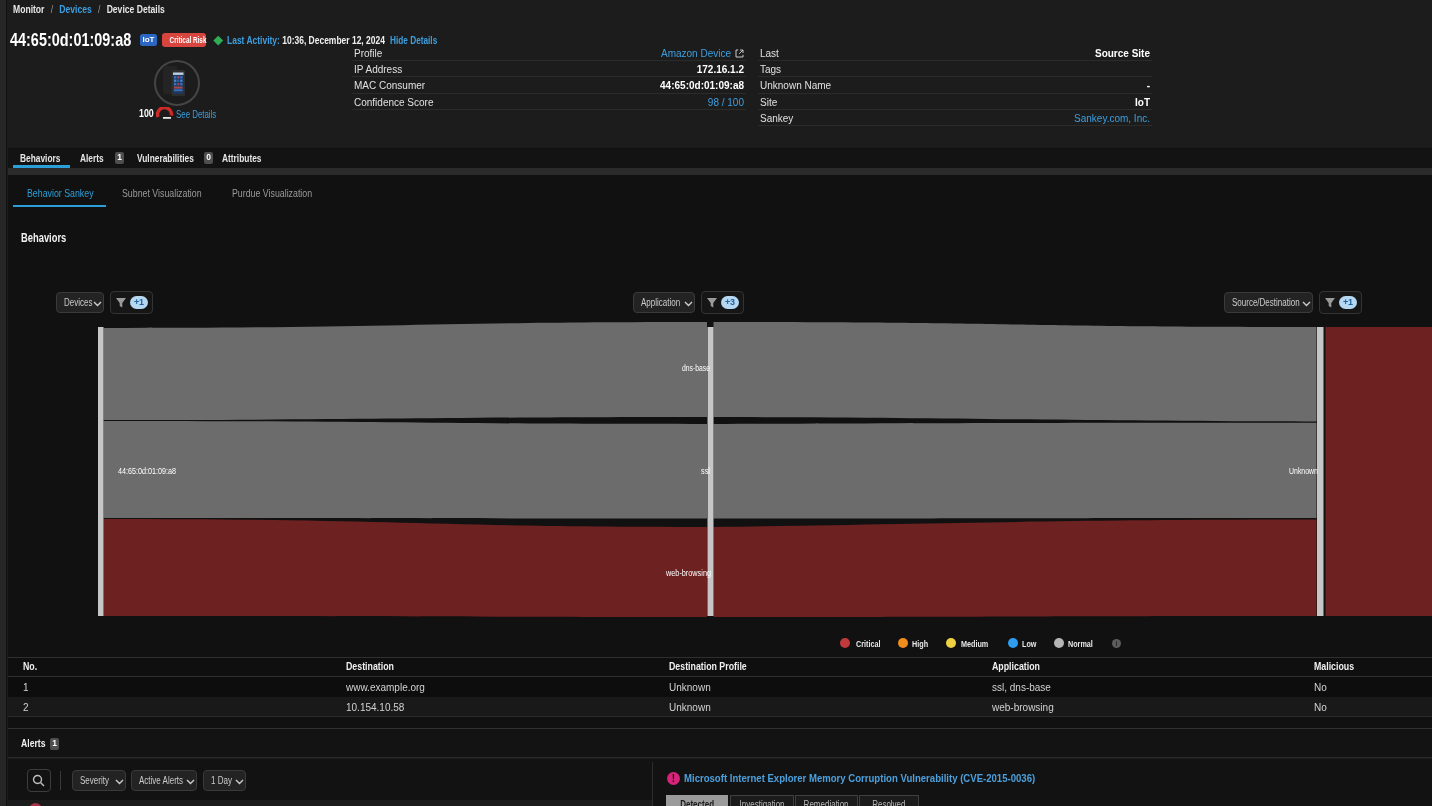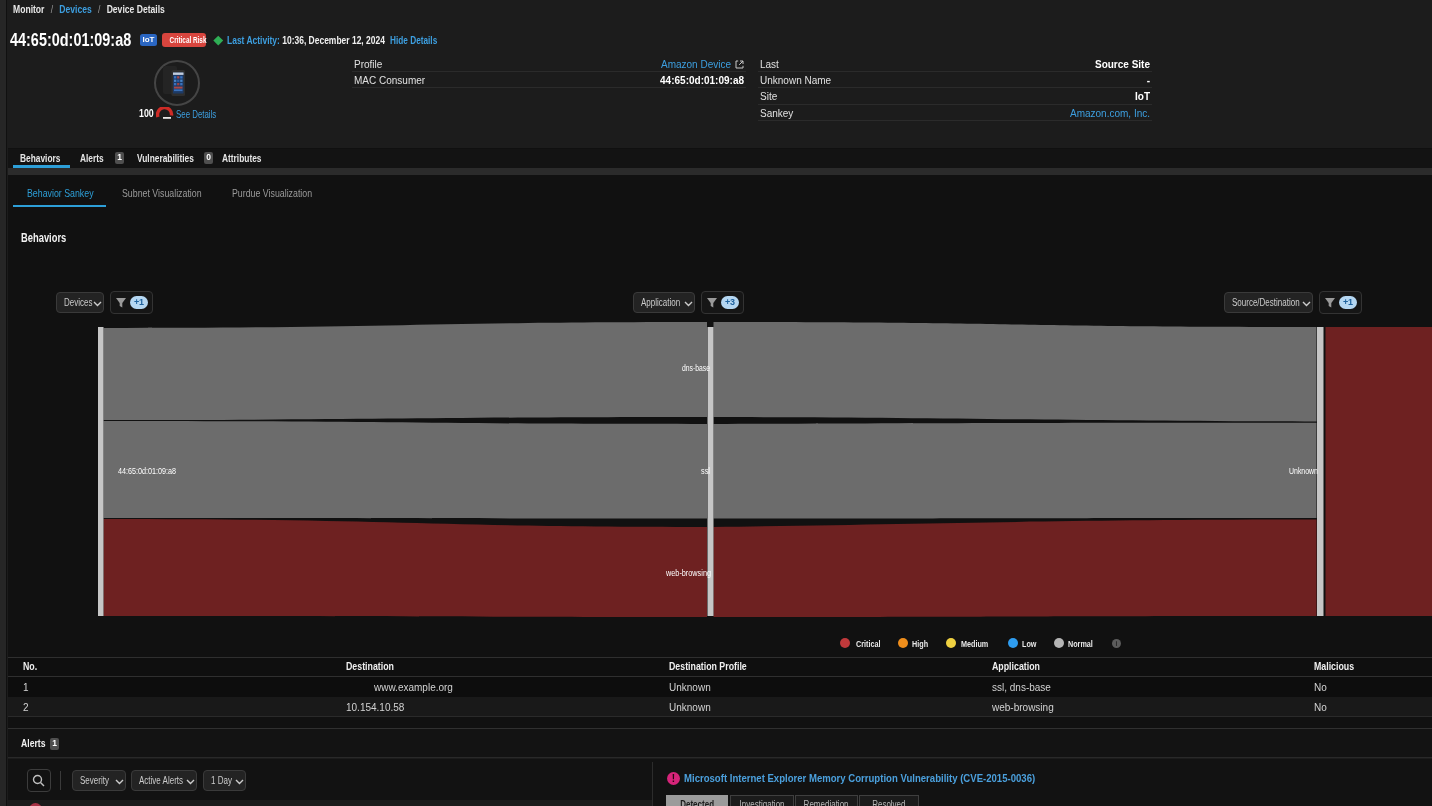--- a/index.html
+++ b/index.html
@@ -24,21 +24,21 @@
 #diamond { left:215px; top:37px; width:6.5px; height:6.5px; background:#2fae55; transform:rotate(45deg); }
 #lastact { left:227px; top:33.5px; font-size:11px; transform:scaleX(0.77); transform-origin:0 0; white-space:nowrap; }
 #lastact .b { color:#3d9fe0; font-weight:700; }
 #lastact .v { color:#f0f0f0; font-weight:700; }
 #hide { left:390px; top:33.5px; font-size:11px; color:#3d9fe0; font-weight:700; transform:scaleX(0.75); transform-origin:0 0; white-space:nowrap; }
 
 #devcircle { left:154px; top:60px; width:46px; height:46px; border-radius:50%; border:2px solid #454545; }
 #score { left:139px; top:107px; font-size:11px; font-weight:700; color:#fff; transform:scaleX(0.8); transform-origin:0 0; }
 #seedet { left:176px; top:108px; font-size:10.5px; color:#3d9fe0; transform:scaleX(0.75); transform-origin:0 0; white-space:nowrap; }
 
-.dcol { top:56px; }
+.dcol { top:45px; }
 .drow { height:16.2px; border-bottom:1px solid #2b2b2b; position:relative; }
 .drow .lab { position:absolute; left:2px; top:3px; font-size:10px; color:#e0e0e0; white-space:nowrap; }
 .drow .val { position:absolute; right:2px; top:3px; font-size:10px; color:#ffffff; font-weight:700; white-space:nowrap; }
 .drow .val.blue { color:#3d9fe0; font-weight:400; }
 .extlink { display:inline-block; vertical-align:-1px; margin-left:4px; }
 
 #tabbar { left:8px; top:148px; width:1424px; height:20px; background:#131313; border-top:1px solid #101010; }
 #tabstrip { left:8px; top:168px; width:1424px; height:7.5px; background:#2b2b2b; }
 .mtab { position:absolute; top:3px; font-size:11px; color:#e6e6e6; font-weight:700; transform:scaleX(0.76); transform-origin:0 0; white-space:nowrap; }
 .mbadge { position:absolute; width:9px; height:11.5px; background:#4f4f4f; border-radius:2px;
@@ -128,40 +128,51 @@
 
   <div class="abs dcol" style="left:352px; width:394px;">
     <div class="drow">
         <span class="lab">Profile</span>
         <span class="val blue">Amazon Device<svg class="extlink" width="9" height="9" viewBox="0 0 9 9">
             <path d="M3.2 1H1v7h7V5.8" fill="none" stroke="#c8c8c8" stroke-width="1"></path>
             <path d="M5 1h3v3M8 1L4.2 4.8" fill="none" stroke="#c8c8c8" stroke-width="1"></path>
           </svg></span>
       </div>
     <div class="drow">
+        <span class="lab">IP Address</span>
+        <span class="val">172.16.1.2</span>
+      </div>
+    <div class="drow">
         <span class="lab">MAC Consumer</span>
         <span class="val">44:65:0d:01:09:a8</span>
       </div>
+    <div class="drow">
+        <span class="lab">Confidence Score</span>
+        <span class="val blue">98 / 100</span>
+      </div>
   </div>
   <div class="abs dcol" style="left:758px; width:394px;">
     <div class="drow">
         <span class="lab">Last</span>
         <span class="val">Source Site</span>
       </div>
     <div class="drow">
+        <span class="lab">Tags</span>
+      </div>
+    <div class="drow">
         <span class="lab">Unknown Name</span>
         <span class="val">-</span>
       </div>
     <div class="drow">
         <span class="lab">Site</span>
         <span class="val">IoT</span>
       </div>
     <div class="drow">
         <span class="lab">Sankey</span>
-        <span class="val blue">Amazon.com, Inc.</span>
+        <span class="val blue">Sankey.com, Inc.</span>
       </div>
   </div>
 
   <div id="tabbar" class="abs">
     <span class="mtab" style="left:12px;">Behaviors</span>
     <span class="mtab" style="left:72px;">Alerts</span>
     <span class="mbadge" style="left:107px; top:3px;">1</span>
     <span class="mtab" style="left:129px;">Vulnerabilities</span>
     <span class="mbadge" style="left:196px; top:3px;">0</span>
     <span class="mtab" style="left:214px;">Attributes</span>
@@ -246,21 +257,21 @@
 
   <div id="thdr" class="abs"></div>
   <div id="trow1" class="abs"></div>
   <div id="trow2" class="abs"></div>
   <span class="th" style="left:23px;">No.</span>
   <span class="th" style="left:346px;">Destination</span>
   <span class="th" style="left:669px;">Destination Profile</span>
   <span class="th" style="left:992px;">Application</span>
   <span class="th" style="left:1314px;">Malicious</span>
   <span class="tc1" style="left:23px;">1</span>
-  <span class="tc1" style="left:346px;margin-left:28px;">www.example.org</span>
+  <span class="tc1" style="left:346px;">www.example.org</span>
   <span class="tc1" style="left:669px;">Unknown</span>
   <span class="tc1" style="left:992px;">ssl, dns-base</span>
   <span class="tc1" style="left:1314px;">No</span>
   <span class="tc2" style="left:23px;">2</span>
   <span class="tc2" style="left:346px;">10.154.10.58</span>
   <span class="tc2" style="left:669px;">Unknown</span>
   <span class="tc2" style="left:992px;">web-browsing</span>
   <span class="tc2" style="left:1314px;">No</span>
 
   <div id="alerthdr" class="abs"></div>

